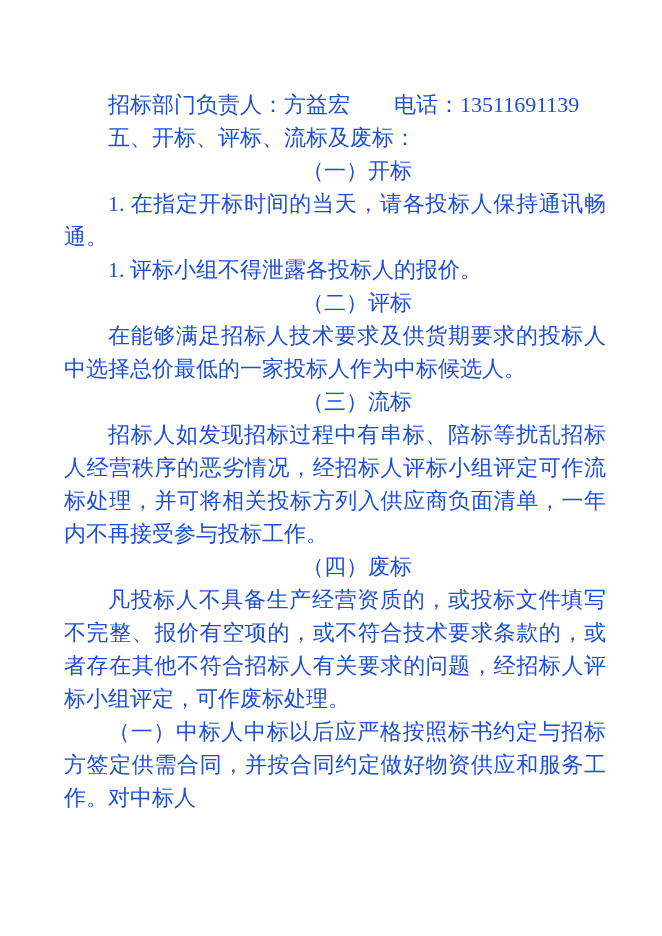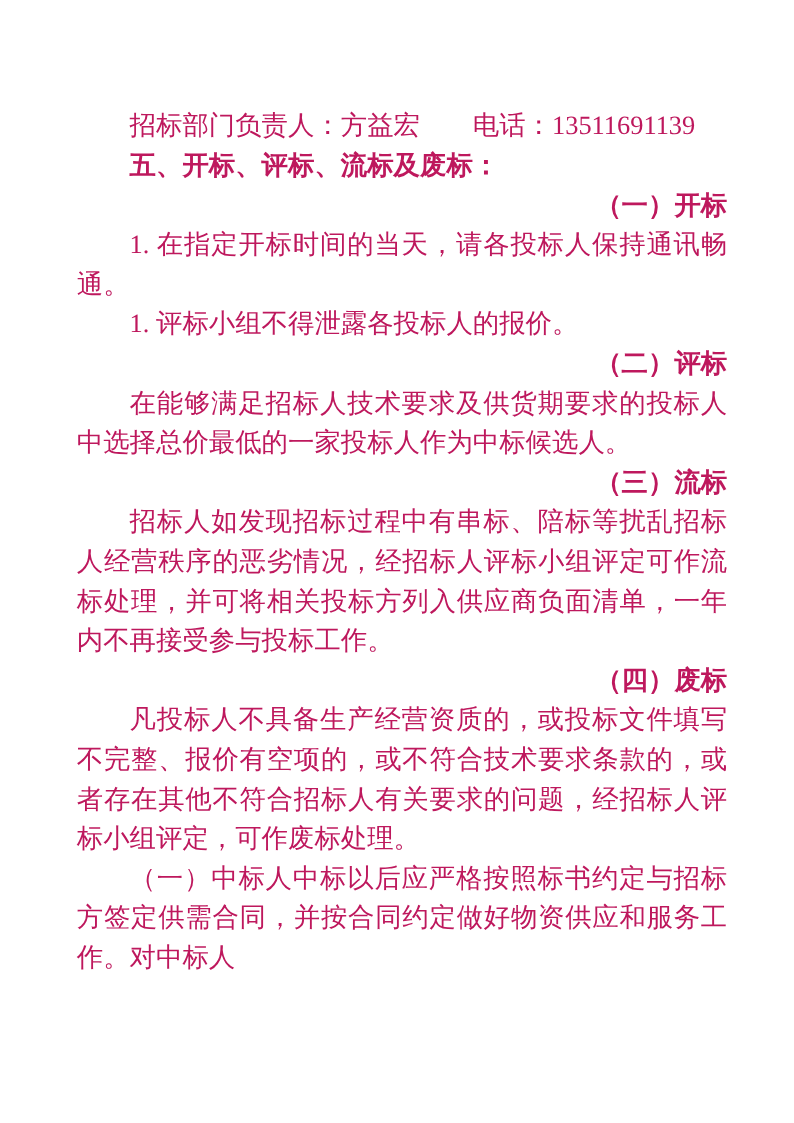--- a/index.html
+++ b/index.html
@@ -11,41 +11,40 @@
     position: relative;
     width: 662px;
     height: 936px;
     background: #ffffff;
     overflow: hidden;
     box-sizing: border-box;
   }
   .content {
     box-sizing: border-box;
     padding: 88px 56px 0 64px;
-    color: #be185d;
+    color: #1d4ed8;
     font-family: "Liberation Serif", "DejaVu Serif", serif;
   }
   .content p {
     margin: 0;
     font-size: 22px;
     line-height: 33px;
     text-align: justify;
     text-justify: inter-ideograph;
     text-indent: 2em;
     word-break: break-all;
     letter-spacing: 0;
   }
   .content p.heading {
-    font-weight: bold;
+    font-weight: normal;
     font-family: "Liberation Sans", "DejaVu Sans", sans-serif;
     text-align: left;
   }
   .content p.subheading {
-    text-align: right;
-    font-weight: bold;
+    text-align: center;
   }
 </style>
 </head>
 <body>
 
 <div class="page">
   <div class="content">
 
   <p class="body">招标部门负责人：方益宏　　电话：13511691139</p>
       <p class="heading">五、开标、评标、流标及废标：</p>

